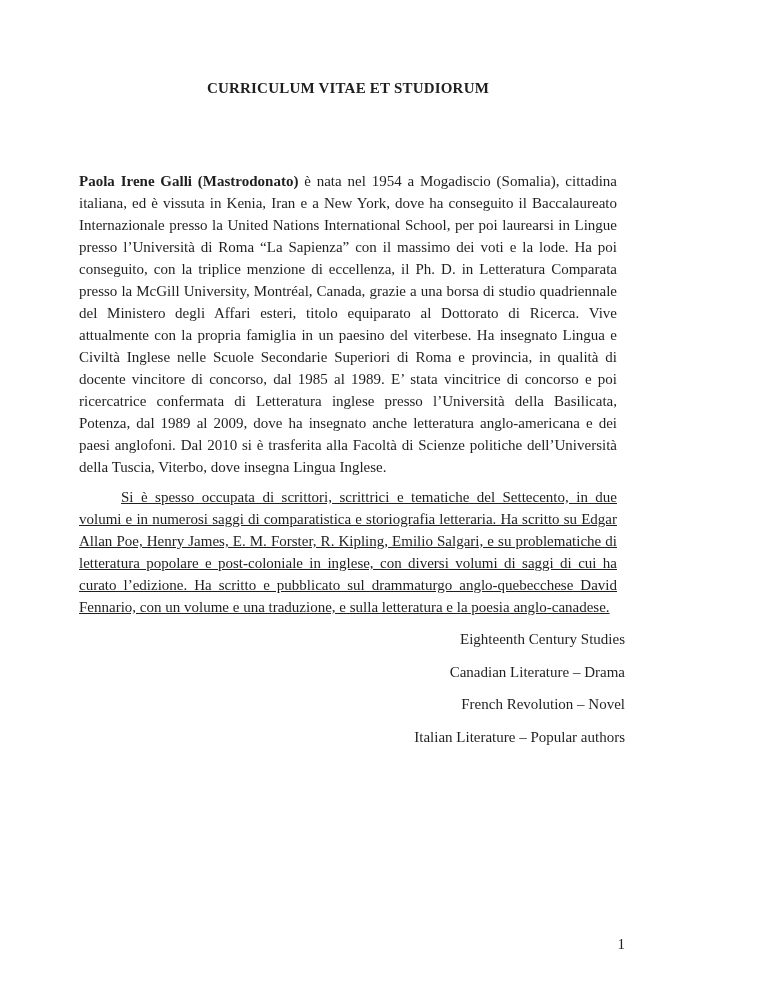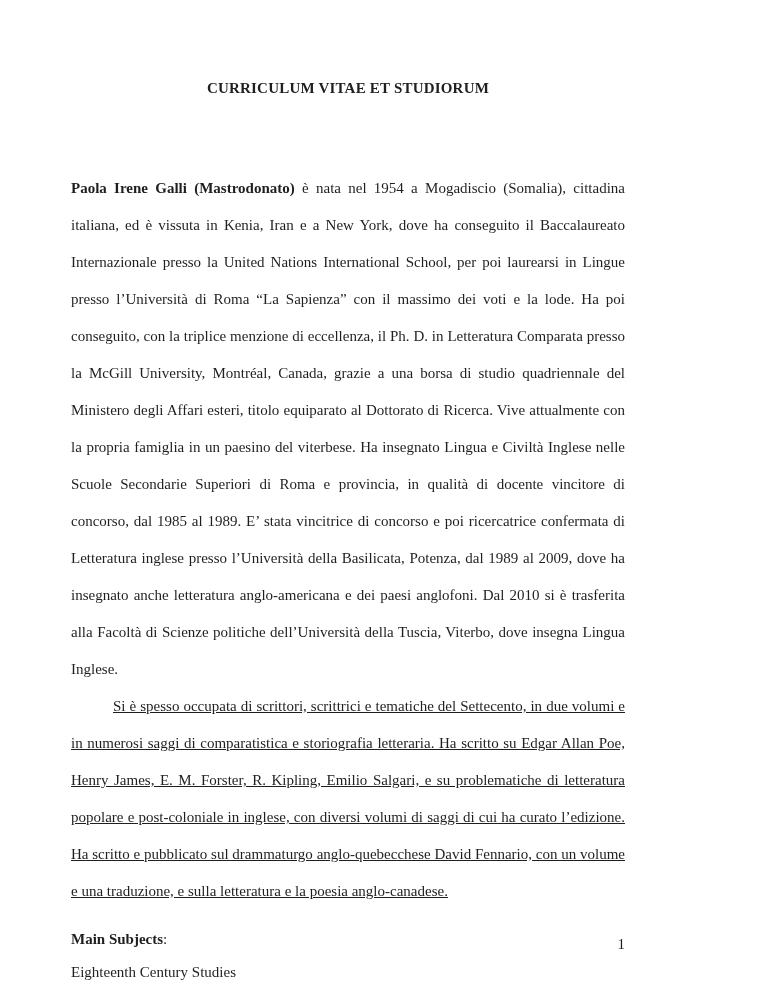--- a/index.html
+++ b/index.html
@@ -27,22 +27,22 @@
   }
   .doc-title {
     font-weight: bold;
     letter-spacing: 0.2px;
   }
   .doc-subtitle {
     font-weight: normal;
   }
   .body-para {
     text-align: justify;
-    line-height: 37px;
-    margin: 0;
+    line-height: 22px;
+    margin: 8px;
   }
   .para-1 {
     margin-top: 68px;
   }
   .para-2 {
     text-indent: 42px;
     text-decoration: underline;
   }
   .bold-lead {
     font-weight: bold;
@@ -50,20 +50,21 @@
   .subjects-heading {
     margin-top: 16px;
     line-height: 26.5px;
   }
   .subjects-heading .label {
     font-weight: bold;
   }
   .subject-item {
     line-height: 26.5px;
     margin-top: 6px;
+    text-align: right;
   }
   .page-number {
     position: absolute;
     right: 71px;
     bottom: 40px;
     line-height: 20px;
     text-align: right;
   }
 </style>
 </head>
@@ -73,22 +74,22 @@
   <div class="content">
 
     <div class="title-block">
       <div class="doc-title">CURRICULUM VITAE ET STUDIORUM</div>
     </div>
 
     <p class="body-para para-1"><span class="bold-lead">Paola Irene Galli (Mastrodonato)</span><span> è nata nel 1954 a Mogadiscio (Somalia), cittadina italiana, ed è vissuta in Kenia, Iran e a New York, dove ha conseguito il Baccalaureato Internazionale presso la United Nations International School, per poi laurearsi in Lingue presso l’Università di Roma “La Sapienza” con il massimo dei voti e la lode. Ha poi conseguito, con la triplice menzione di eccellenza, il Ph. D. in Letteratura Comparata presso la McGill University, Montréal, Canada, grazie a una borsa di studio quadriennale del Ministero degli Affari esteri, titolo equiparato al Dottorato di Ricerca. Vive attualmente con la propria famiglia in un paesino del viterbese. Ha insegnato Lingua e Civiltà Inglese nelle Scuole Secondarie Superiori di Roma e provincia, in qualità di docente vincitore di concorso, dal 1985 al 1989. E’ stata vincitrice di concorso e poi ricercatrice confermata di Letteratura inglese presso l’Università della Basilicata, Potenza, dal 1989 al 2009, dove ha insegnato anche letteratura anglo-americana e dei paesi anglofoni. Dal 2010 si è trasferita alla Facoltà di Scienze politiche dell’Università della Tuscia, Viterbo, dove insegna Lingua Inglese.</span></p>
 
     <p class="body-para para-2">Si è spesso occupata di scrittori, scrittrici e tematiche del Settecento, in due volumi e in numerosi saggi di comparatistica e storiografia letteraria. Ha scritto su Edgar Allan Poe, Henry James, E. M. Forster, R. Kipling, Emilio Salgari, e su problematiche di letteratura popolare e post-coloniale in inglese, con diversi volumi di saggi di cui ha curato l’edizione. Ha scritto e pubblicato sul drammaturgo anglo-quebecchese David Fennario, con un volume e una traduzione, e sulla letteratura e la poesia anglo-canadese.</p>
 
-    <div class="subjects-heading"><span class="label">Main Subjects</span><span>:</span></div>
 
     <div class="subject-item">Eighteenth Century Studies</div>
     <div class="subject-item">Canadian Literature – Drama</div>
     <div class="subject-item">French Revolution – Novel</div>
+    <div class="subject-item">Italian Literature – Popular authors</div>
 
   </div>
 
   <div class="page-number">1</div>
 </div>
 
 </body></html>

